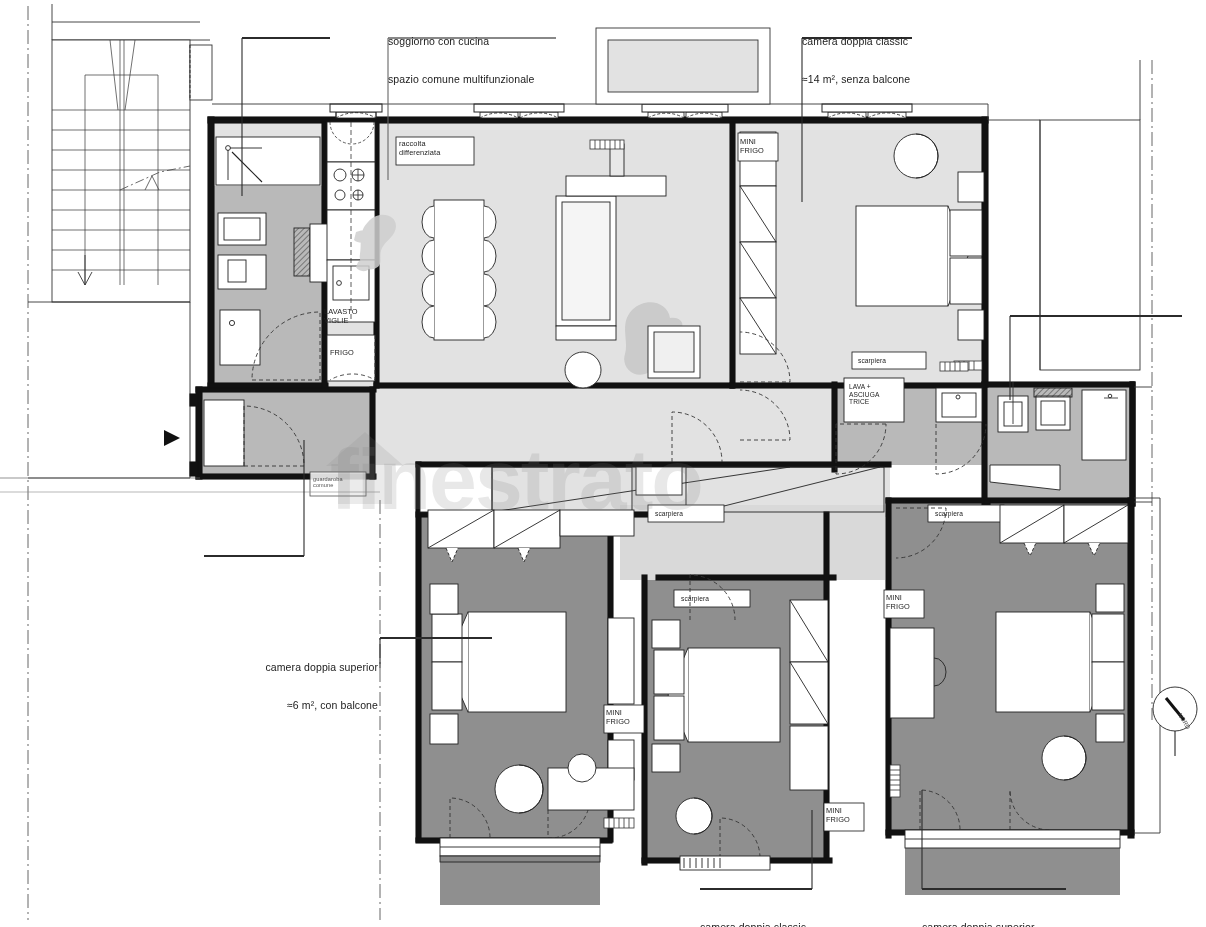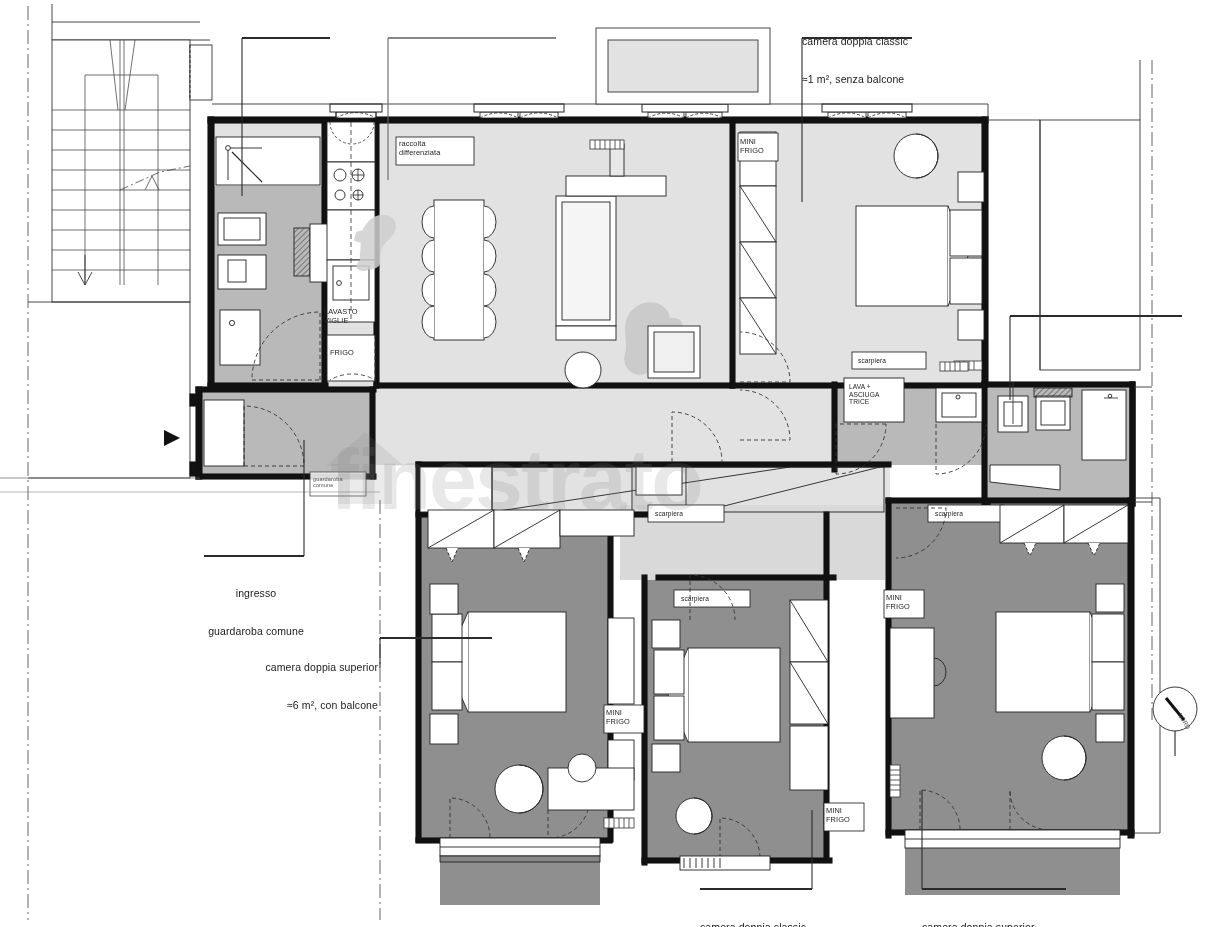--- a/index.html
+++ b/index.html
@@ -618,32 +618,32 @@
 
   <div class="plabel" style="left:886px;top:594px;width:36px;">MINI<br>FRIGO</div>
 
   <div class="plabel" style="left:606px;top:709px;width:36px;">MINI<br>FRIGO</div>
 
   <div class="plabel" style="left:826px;top:807px;width:36px;">MINI<br>FRIGO</div>
 
   <div class="compass-label" style="left:1182px;top:712px;transform:rotate(58deg);transform-origin:left top;">NORD</div>
 
 
+  <div class="anno" style="left:388px;top:10px;">
+    <div>soggiorno con cucina</div>
+    <div>spazio comune multifunzionale</div>
+  </div>
 
   <div class="anno" style="left:802px;top:10px;">
     <div>camera doppia classic</div>
-    <div>≈1 m², senza balcone</div>
+    <div>≈14 m², senza balcone</div>
   </div>
 
 
 
-  <div class="anno c" style="left:198px;top:562px;width:116px;">
-    <div>ingresso</div>
-    <div>guardaroba comune</div>
-  </div>
 
   <div class="anno r" style="left:238px;top:636px;width:140px;">
     <div>camera doppia superior</div>
     <div>≈6 m², con balcone</div>
   </div>
 
   <div class="anno" style="left:700px;top:896px;">
     <div>camera doppia classic</div>
     
   </div>

